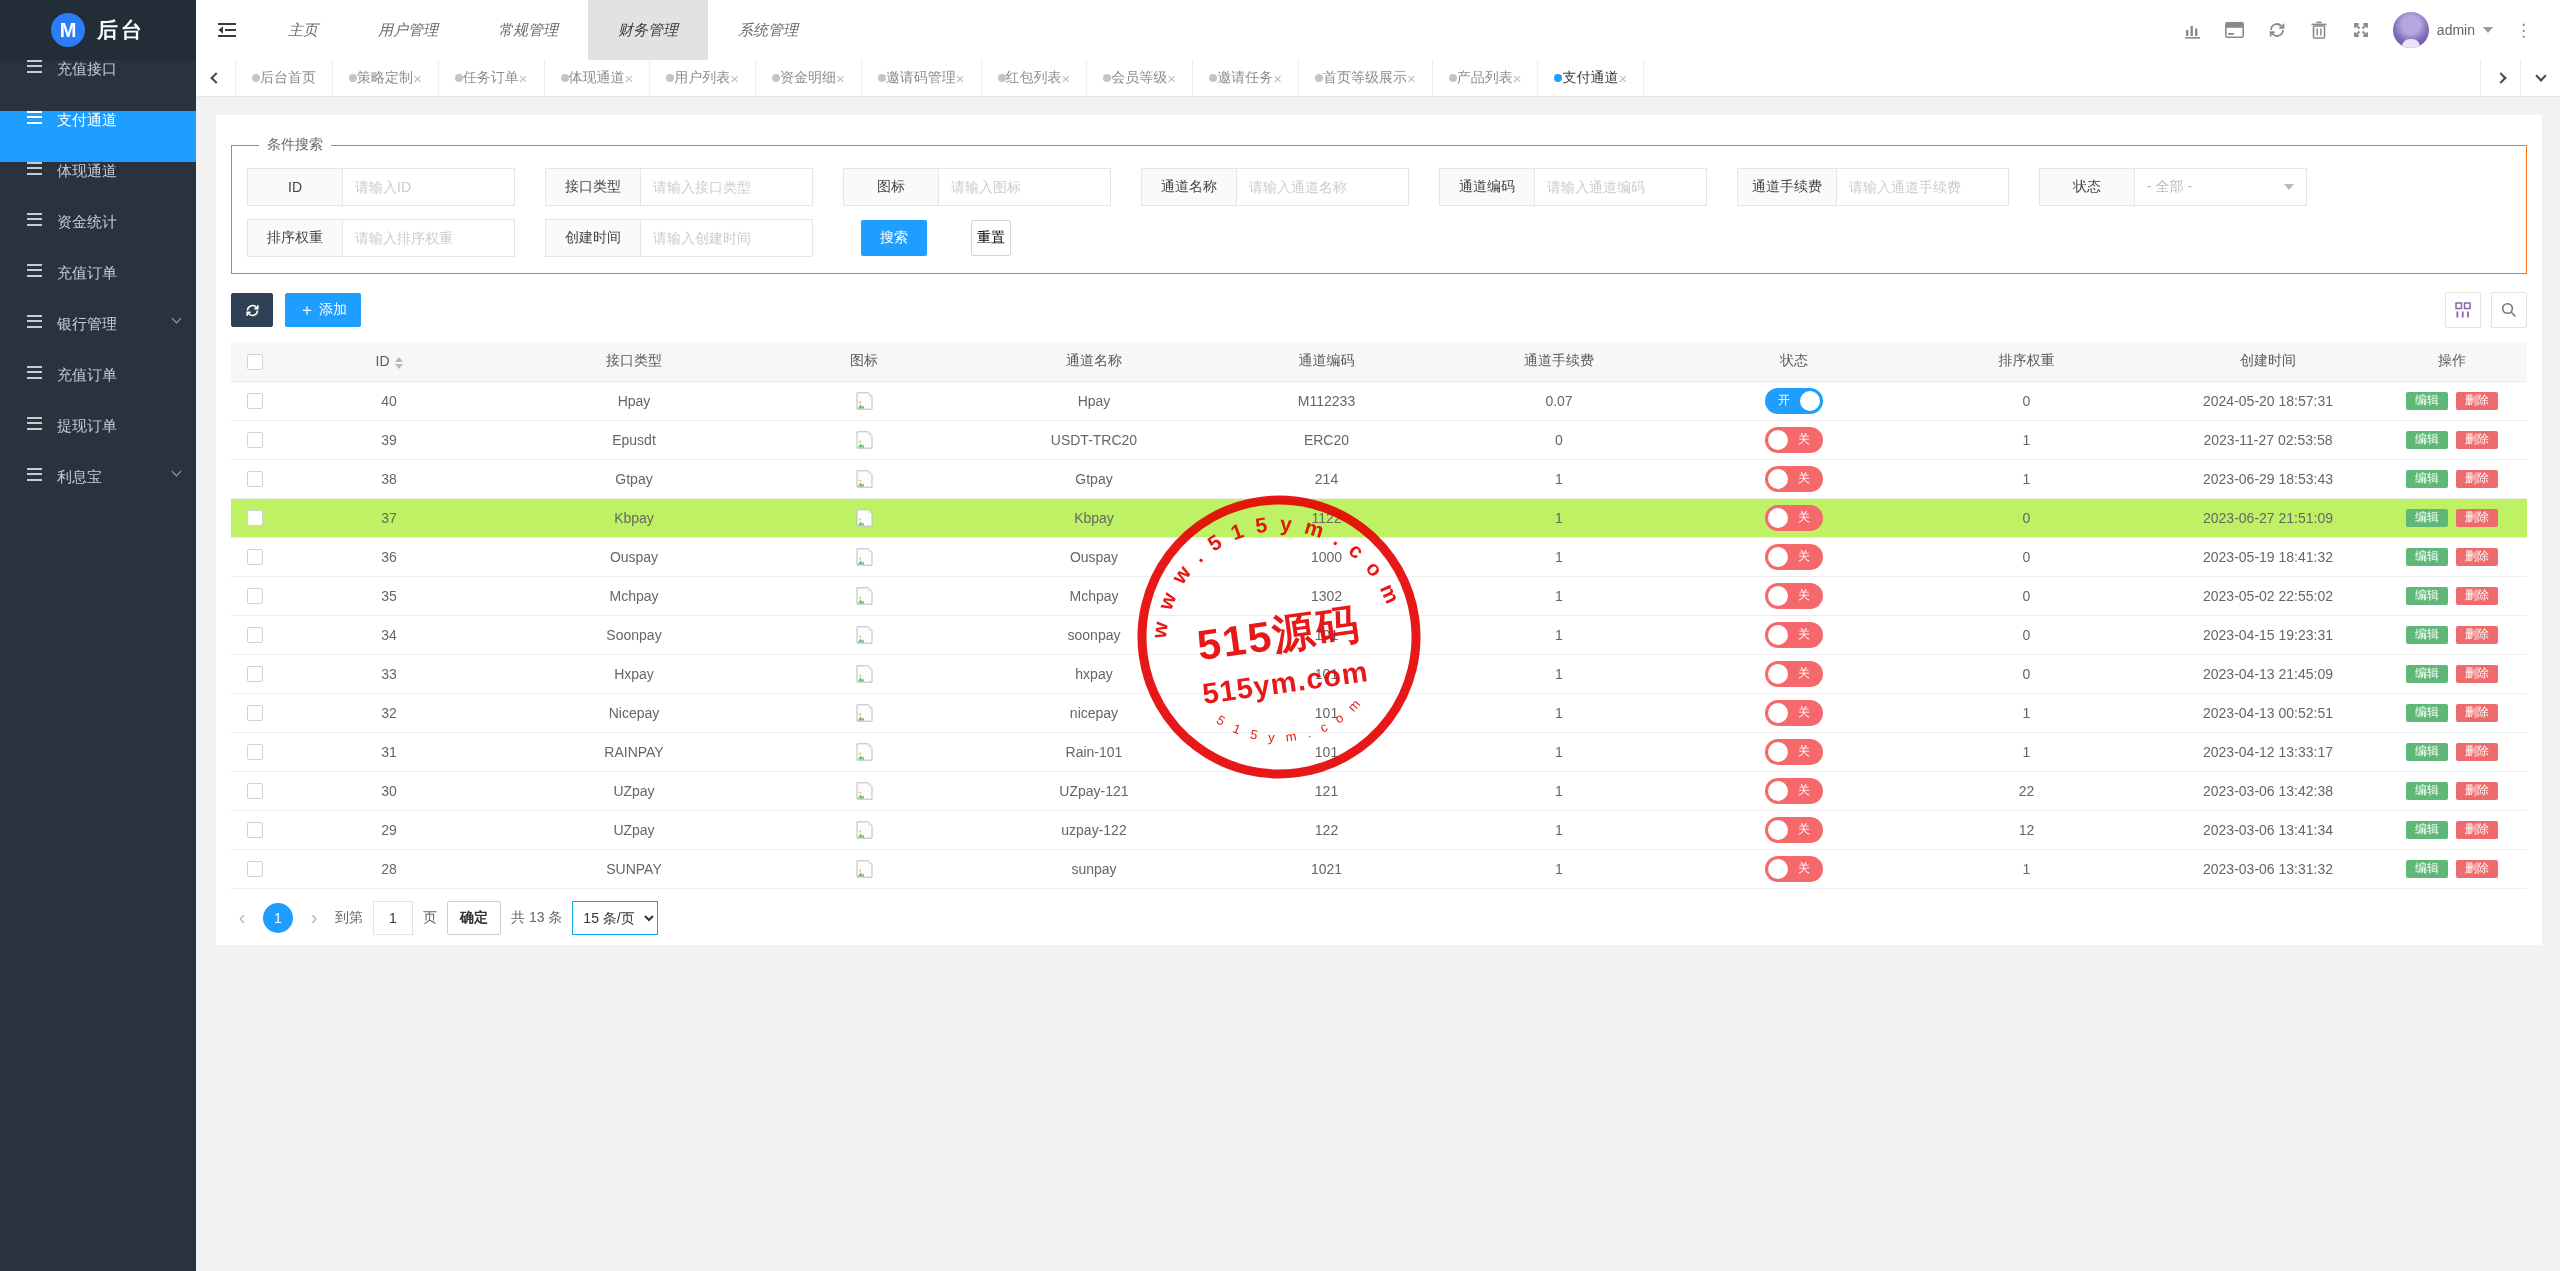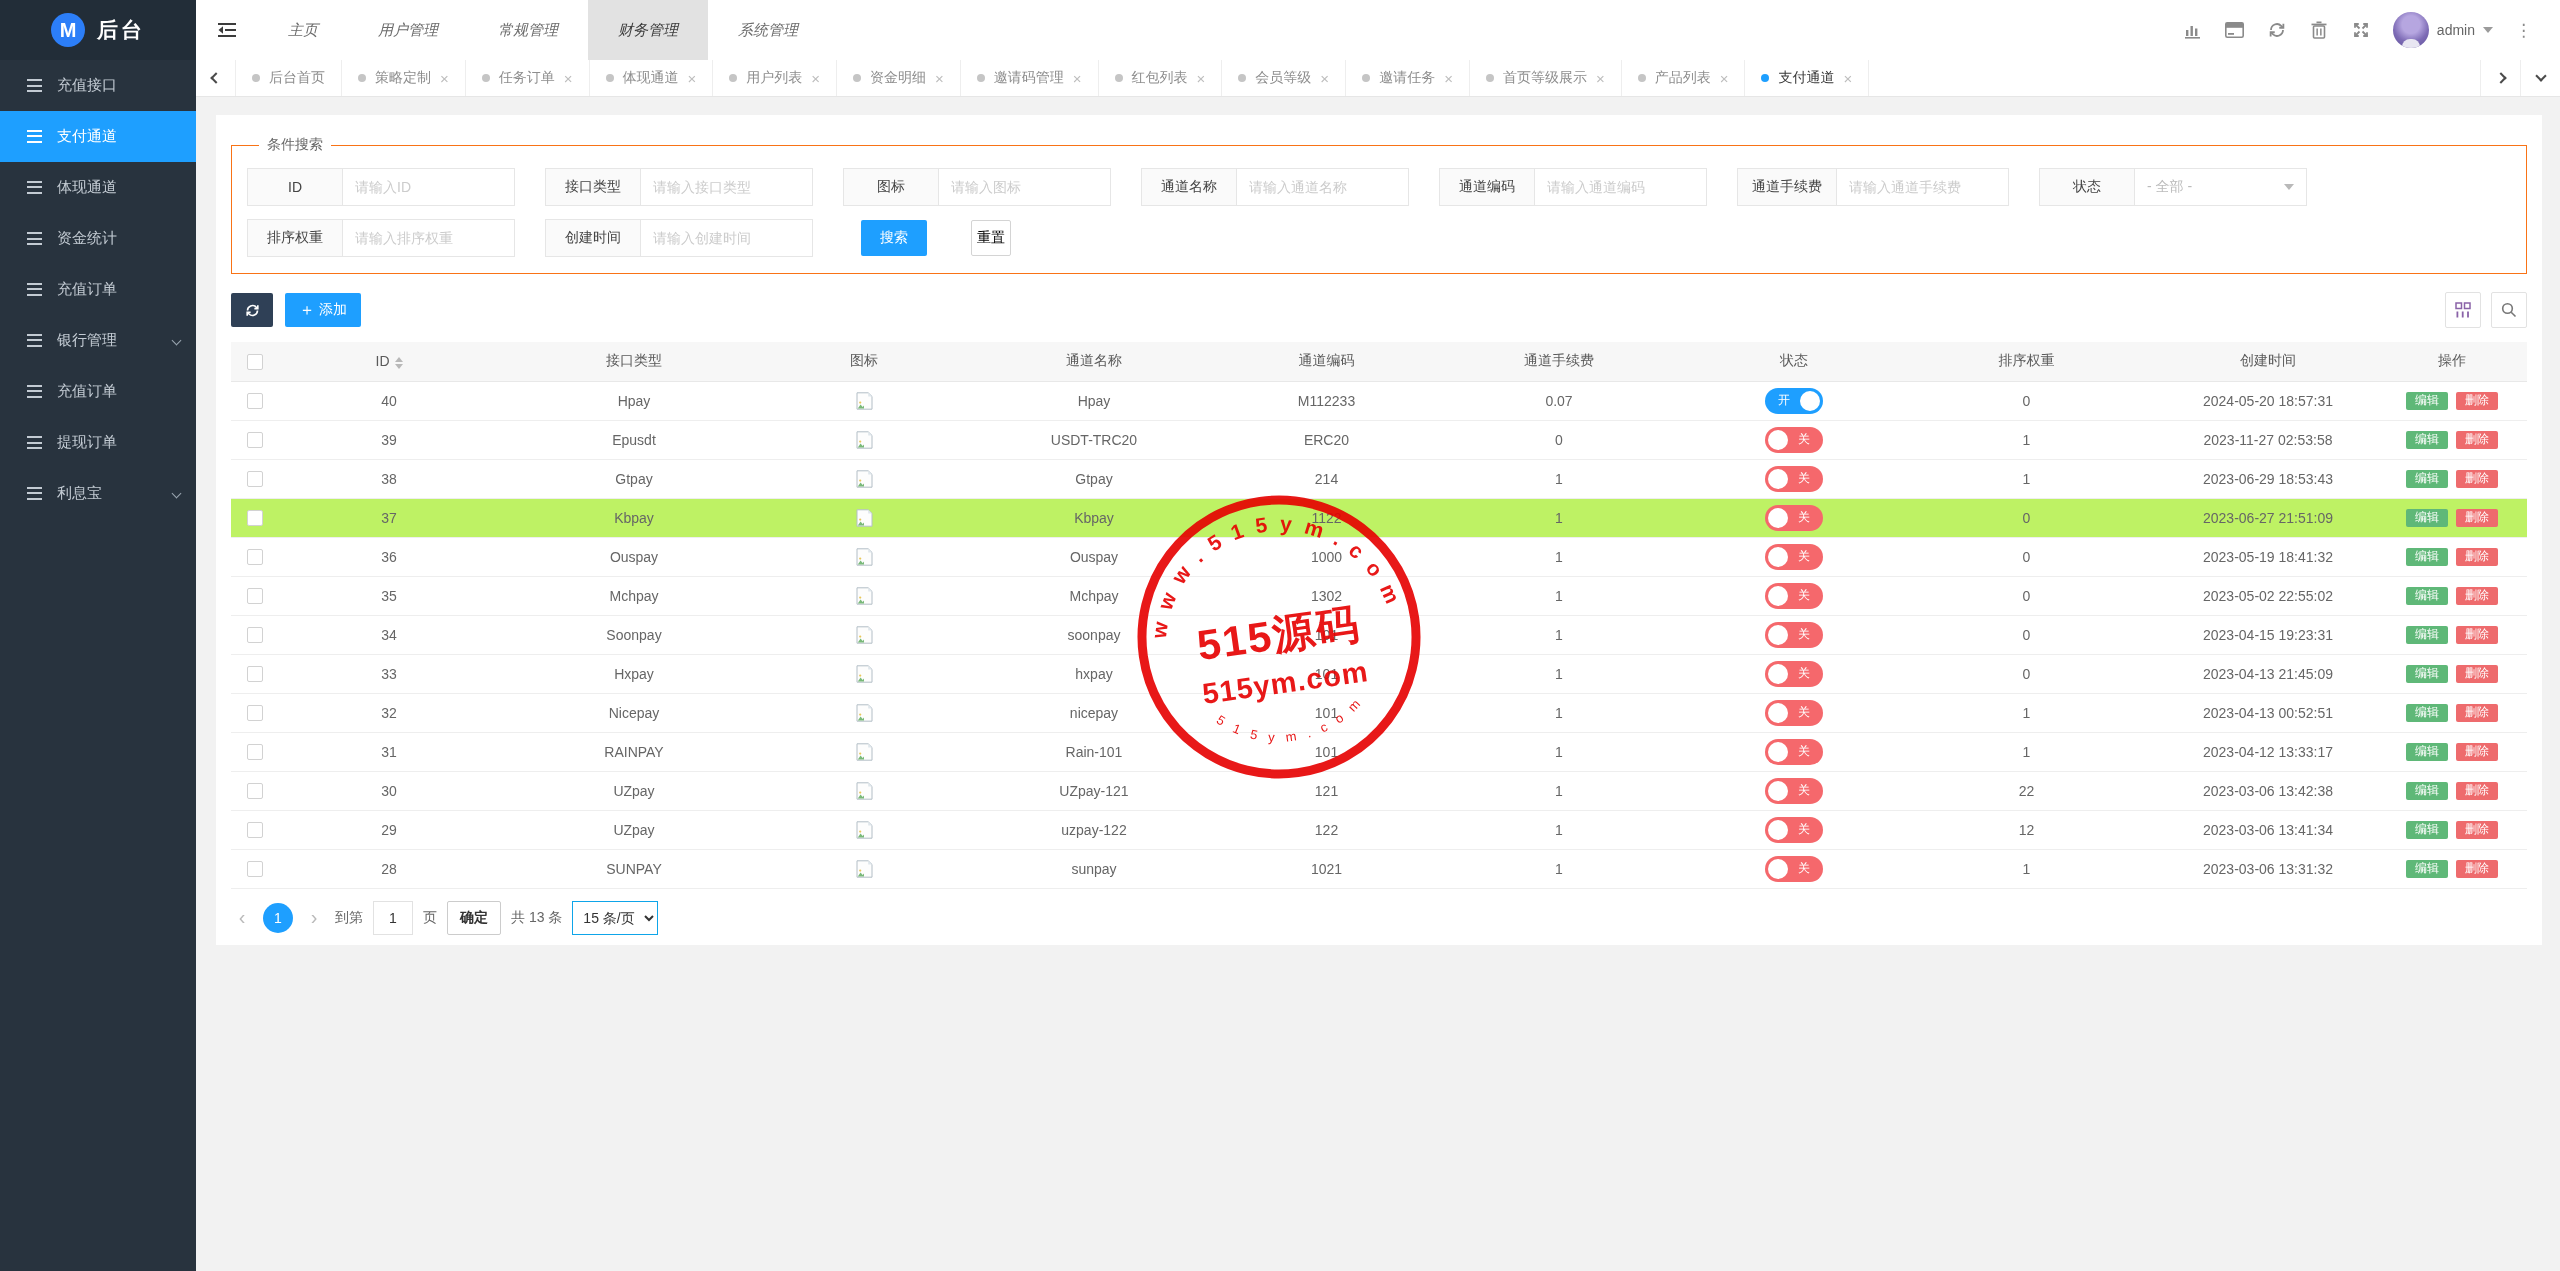--- a/index.html
+++ b/index.html
@@ -26,29 +26,29 @@
 
   
   .tabbar { position:absolute; top:60px; left:196px; right:0; height:37px; background:#fff; border-bottom:1px solid #e6e6e6; display:flex; align-items:stretch; z-index:15; }
   .tab-scroll { width:40px; flex:none; display:flex; align-items:center; justify-content:center; border-right:1px solid #eee; cursor:pointer; }
   .tab-scroll.right { border-right:none; border-left:1px solid #eee; }
   .chev { width:8px; height:8px; border-left:2px solid #4a4a4a; border-bottom:2px solid #4a4a4a; display:inline-block; }
   .chev.left { transform:rotate(45deg); }
   .chev.right { transform:rotate(225deg); }
   .chev.down { transform:rotate(-45deg); margin-top:-4px; }
   .tab-list { display:flex; align-items:stretch; list-style:none; flex:1; overflow:hidden; }
-  .tab { display:flex; align-items:center; gap:9px; padding:0 16px; border-right:1px solid #eee; font-size:14px; color:#8d8d8d; cursor:pointer; white-space:nowrap; }
+  .tab { display:flex; align-items:center; padding:0 16px; border-right:1px solid #eee; font-size:14px; color:#8d8d8d; cursor:pointer; white-space:nowrap; }
   .tab .dot { width:8px; height:8px; border-radius:50%; background:#c5c5c5; flex:none; }
   .tab.active { color:#383838; }
   .tab.active .dot { background:#1e9fff; }
   .tab-close { color:#bdbdbd; font-size:15px; line-height:1; cursor:pointer; }
 
   
   .sidebar { position:absolute; top:60px; left:0; bottom:0; width:196px; background:#28333e; z-index:10; }
-  .side-item { height:51px; display:flex; align-items:center; padding:0 16px 0 27px; gap:15px; color:#c3cbd3; font-size:15px; cursor:pointer; }
+  .side-item { height:51px; display:flex; padding:0 16px 0 27px; gap:15px; color:#c3cbd3; font-size:15px; cursor:pointer; }
   .side-item.active { background:#1e9fff; color:#fff; }
   .licon { width:15px; height:13px; flex:none; background:repeating-linear-gradient(to bottom, currentColor 0 2px, transparent 2px 5.5px); }
   .side-caret { margin-left:auto; width:7px; height:7px; border-left:1.5px solid #9aa6b1; border-bottom:1.5px solid #9aa6b1; transform:rotate(-45deg); }
 
   
   .content { position:absolute; top:97px; left:196px; right:0; bottom:0; background:#f2f2f2; }
   .card { position:absolute; top:18px; left:20px; width:2326px; height:830px; background:#fff; padding:15px; }
 
   fieldset.search-box { border:1px solid #f97316; padding:14px 15px 16px; margin-top:6px; }
   fieldset.search-box legend { font-size:14px; color:#666; padding:0 8px; margin-left:12px; }

